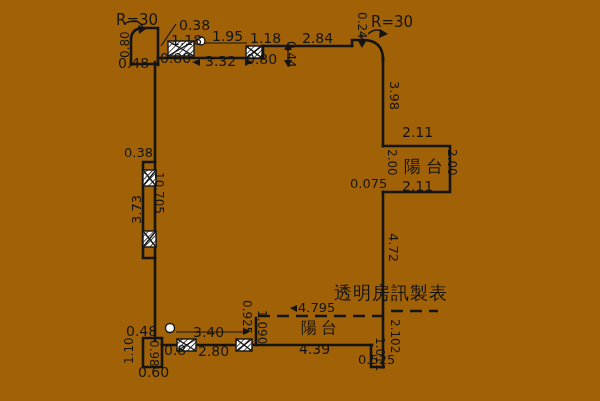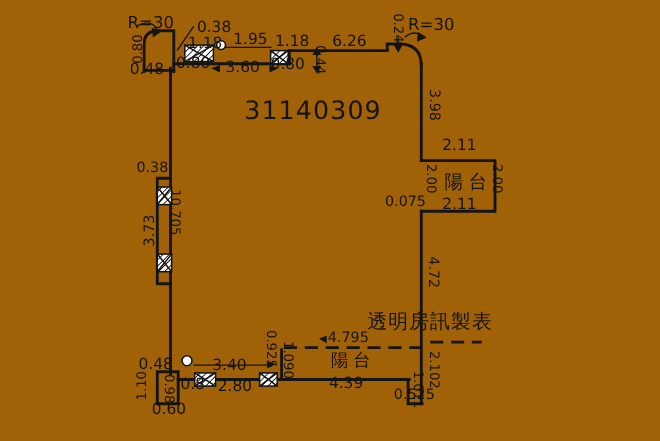--- a/index.html
+++ b/index.html
@@ -106,31 +106,30 @@
       <polygon points="243,328 243,335 251,331"></polygon>
       <polygon points="297,305 297,312 290,308"></polygon>
     </g>
   </svg>
 
   <span class="lbl" style="left:116px;top:13px;font-size:15px">R=30</span>
   <span class="lbl" style="left:179px;top:18px">0.38</span>
   <span class="lbl" style="left:171px;top:33px">1.18</span>
   <span class="lbl" style="left:212px;top:29px">1.95</span>
   <span class="lbl" style="left:250px;top:31px">1.18</span>
-  <span class="lbl" style="left:302px;top:31px">6.26</span>
+  <span class="lbl" style="left:302px;top:31px">2.84</span>
   <span class="lbl s12 rcw" style="left:368px;top:12px">0.24</span>
   <span class="lbl" style="left:371px;top:15px;font-size:15px">R=30</span>
   <span class="lbl s12 rccw" style="left:119px;top:58px">0.80</span>
   <span class="lbl" style="left:118px;top:56px">0.48</span>
   <span class="lbl" style="left:160px;top:51px">0.80</span>
-  <span class="lbl" style="left:205px;top:54px">3.60</span>
+  <span class="lbl" style="left:205px;top:54px">3.32</span>
   <span class="lbl" style="left:246px;top:52px">0.80</span>
   <span class="lbl s12 rcw" style="left:297px;top:41px">0.44</span>
 
-  <span class="lbl idnum" style="left:222px;top:90px">31140309</span>
 
   <span class="lbl s13 rcw" style="left:401px;top:81px">3.98</span>
   <span class="lbl" style="left:402px;top:125px">2.11</span>
   <span class="lbl s12 rcw" style="left:398px;top:149px">2.00</span>
   <span class="lbl cjk" style="left:404px;top:158px">陽台</span>
   <span class="lbl s12 rcw" style="left:458px;top:149px">2.00</span>
   <span class="lbl" style="left:402px;top:179px">2.11</span>
   <span class="lbl s13" style="left:350px;top:177px">0.075</span>
   <span class="lbl s13 rcw" style="left:400px;top:233px">4.72</span>
 

